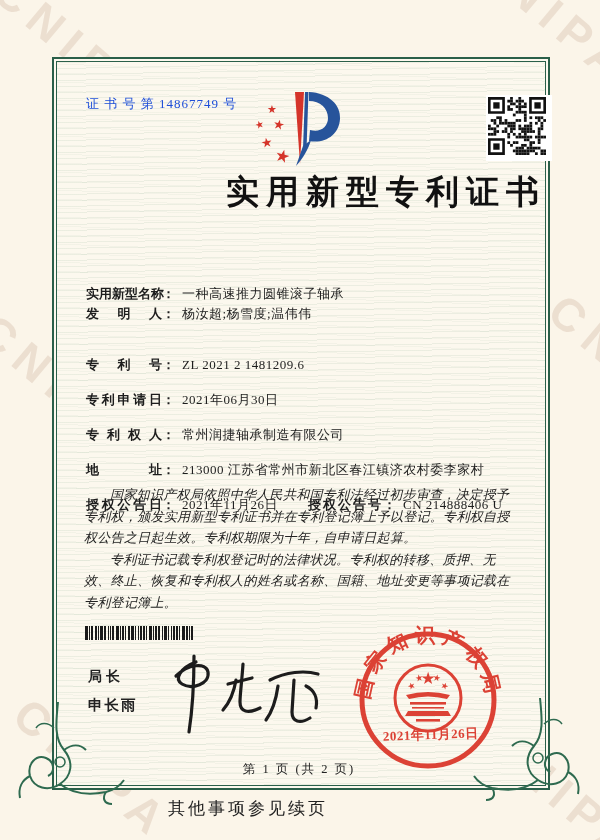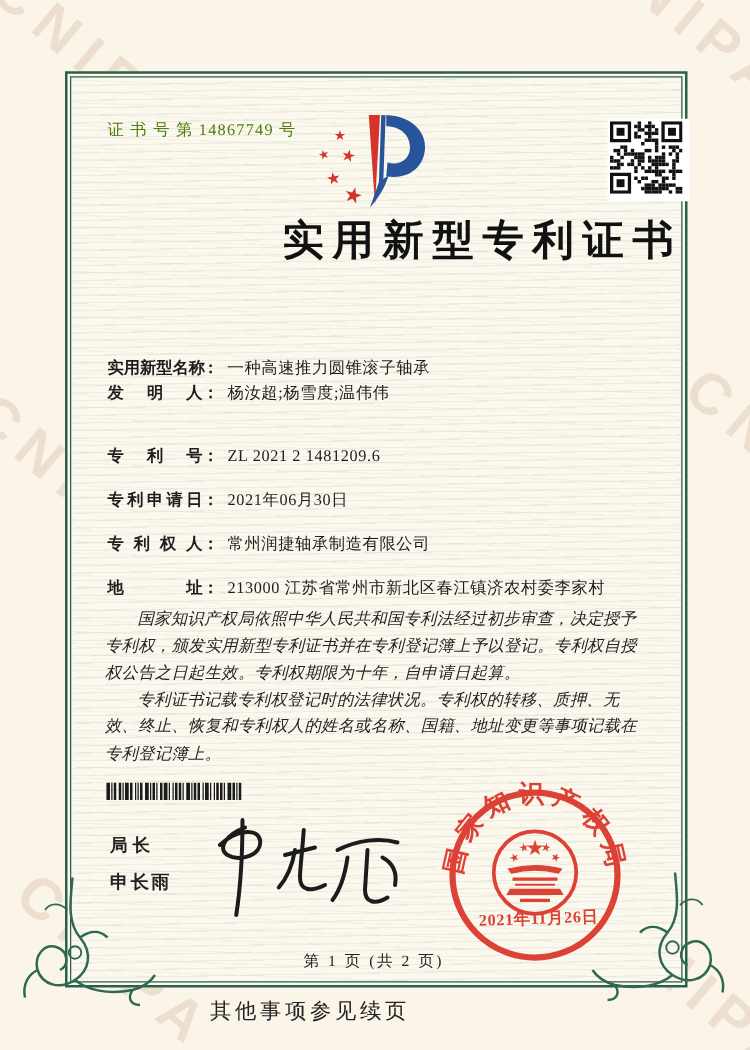--- a/index.html
+++ b/index.html
@@ -13,21 +13,21 @@
   .wm.light{color:rgba(206,178,160,0.17);}
 
   
   .frame{position:absolute;left:52px;top:57px;width:494px;height:729px;
          border:2px solid #2a5f49;background:#fcf8ee;}
   .frame-inner{position:absolute;left:2px;top:2px;right:2px;bottom:2px;border:1px solid #2a5f49;
       background:
         repeating-linear-gradient(179deg, rgba(125,165,135,0.13) 0 1px, transparent 1px 6px),
         repeating-linear-gradient(2deg, rgba(125,165,135,0.07) 0 1px, transparent 1px 9px);}
 
-  .cert-no{position:absolute;left:86px;top:95px;font-size:13px;letter-spacing:1px;color:#4d7c0f;}
+  .cert-no{position:absolute;left:86px;top:95px;font-size:13px;letter-spacing:1px;color:#1d4ed8;}
 
   .logo{position:absolute;left:251px;top:88px;width:96px;height:84px;}
   .logo .star{position:absolute;color:#d5342a;line-height:1;}
 
   .qr{position:absolute;left:486px;top:95px;width:62px;height:62px;background:#fff;padding:2px;}
 
   .title{position:absolute;left:52px;top:170px;width:494px;text-align:right;
          font-size:33px;font-weight:700;letter-spacing:7px;color:#111;}
 
   .frow{position:absolute;left:86px;width:450px;font-size:13px;color:#1d1d1d;white-space:nowrap;margin-top:39px;}
@@ -264,20 +264,23 @@
   </div>
   <div class="frow" style="top:352px;">
     <span class="flabel">专利申请日</span><span class="fcolon">：</span><span class="fvalue">2021年06月30日</span>
   </div>
   <div class="frow" style="top:387px;">
     <span class="flabel">专利权人</span><span class="fcolon">：</span><span class="fvalue">常州润捷轴承制造有限公司</span>
   </div>
   <div class="frow" style="top:422px;">
     <span class="flabel">地址</span><span class="fcolon">：</span><span class="fvalue">213000 江苏省常州市新北区春江镇济农村委李家村</span>
   </div>
+  <div class="frow" style="top:457px;">
+    <span class="flabel">授权公告日</span><span class="fcolon">：</span><span class="fvalue">2021年11月26日</span><span class="grant2"><span class="glabel">授权公告号</span><span class="fcolon">：</span><span class="fvalue">CN 214888406 U</span></span>
+  </div>
 
   <div class="bodytext">
     <p>国家知识产权局依照中华人民共和国专利法经过初步审查，决定授予专利权，颁发实用新型专利证书并在专利登记簿上予以登记。专利权自授权公告之日起生效。专利权期限为十年，自申请日起算。</p>
     <p>专利证书记载专利权登记时的法律状况。专利权的转移、质押、无效、终止、恢复和专利权人的姓名或名称、国籍、地址变更等事项记载在专利登记簿上。</p>
   </div>
 
   <svg class="barcode" viewBox="0 0 158 14" preserveAspectRatio="none">
     <g class="bars" fill="#1a1a1a">
         <rect x="0" y="0" width="3" height="14"></rect>
         <rect x="4" y="0" width="1" height="14"></rect>

